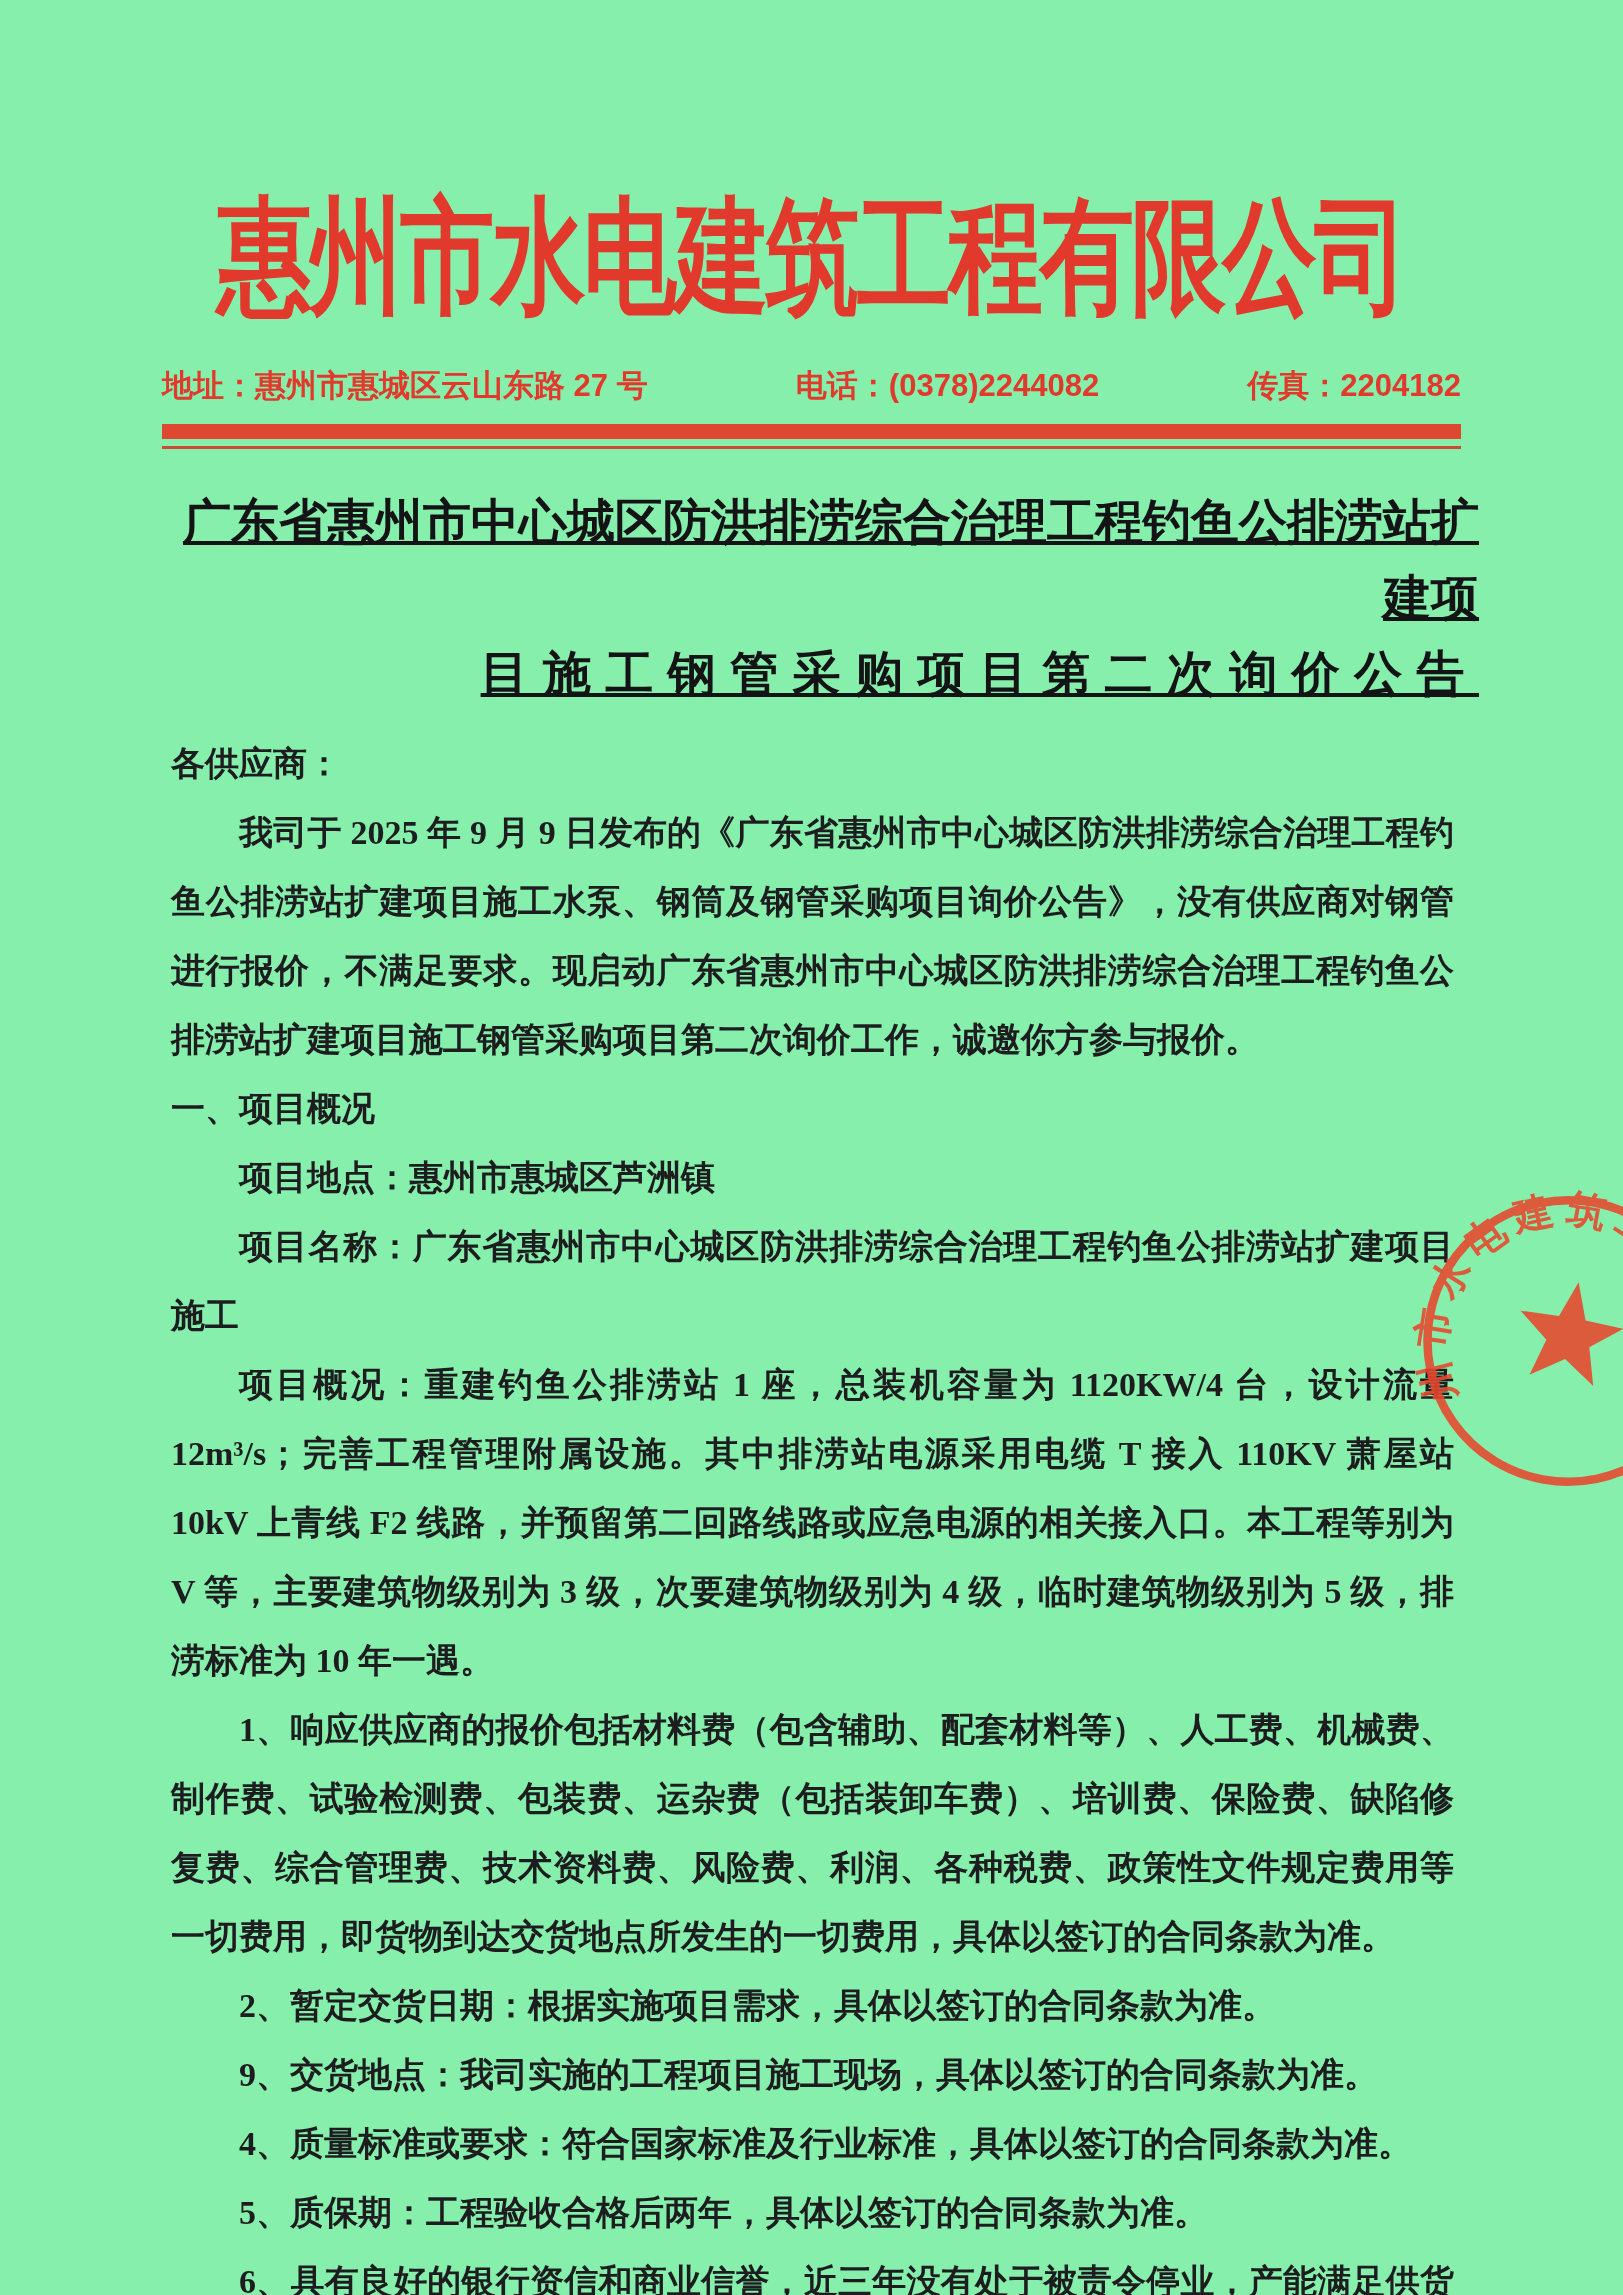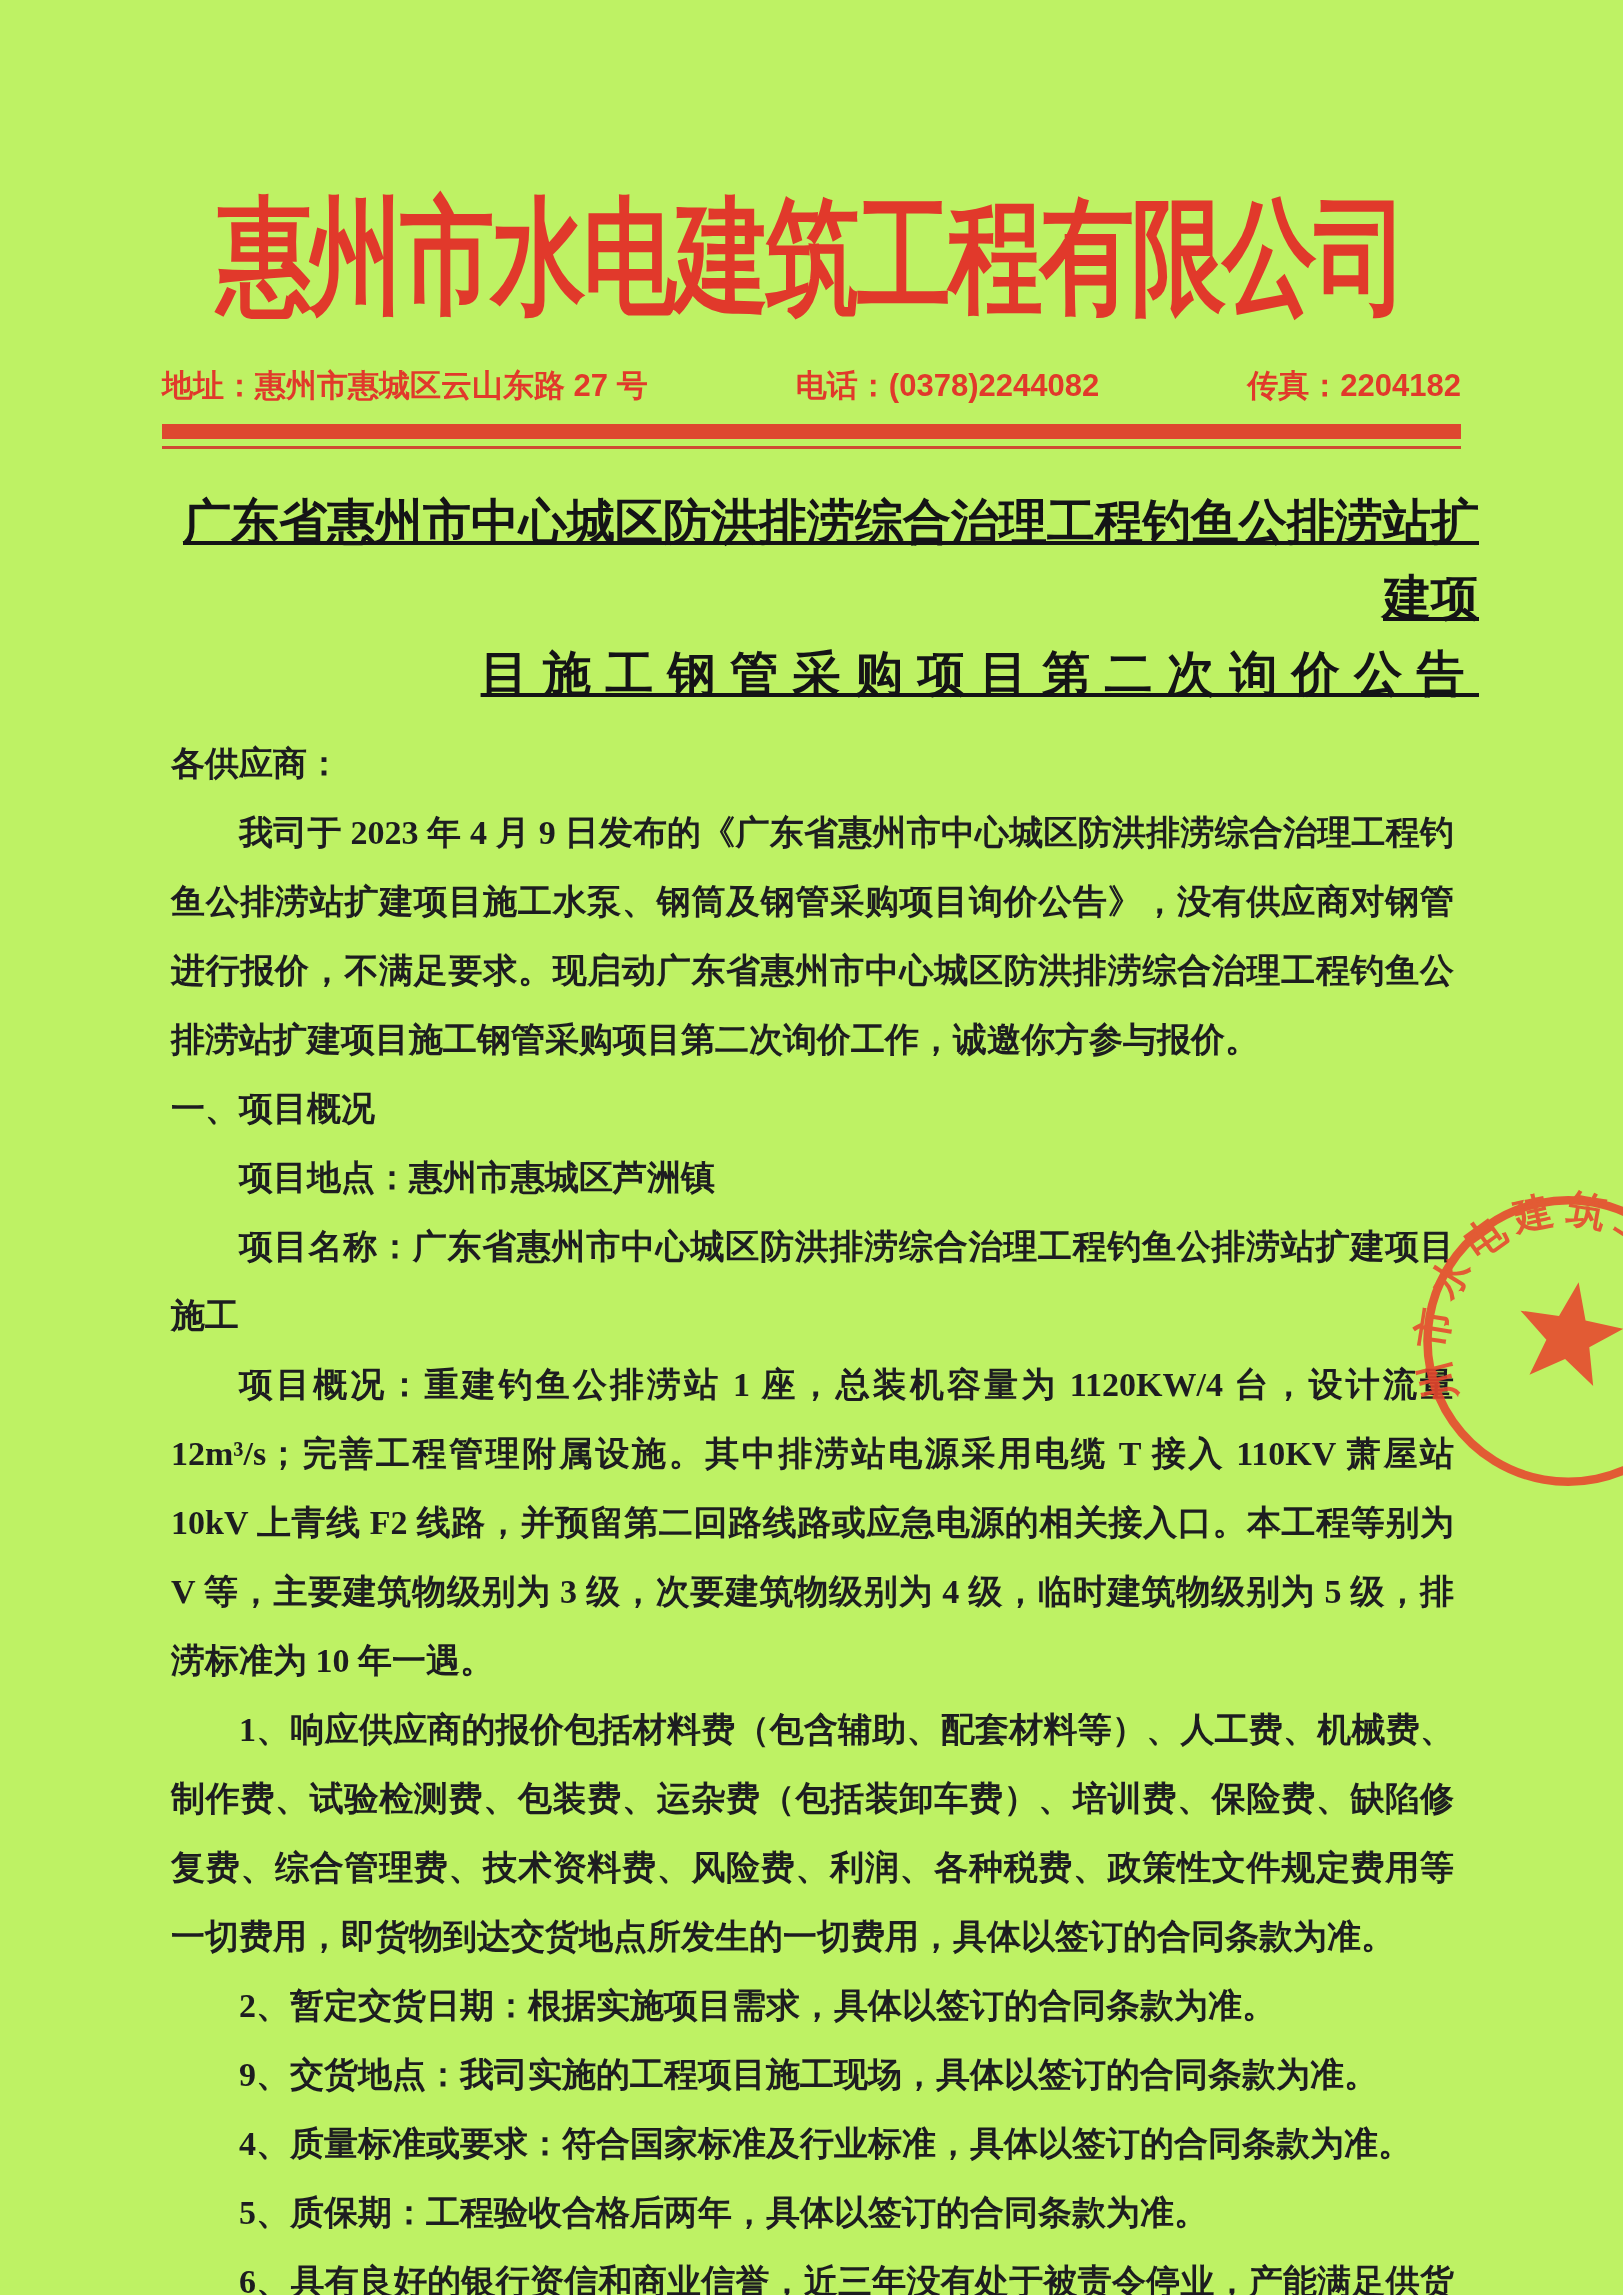--- a/index.html
+++ b/index.html
@@ -1,20 +1,20 @@
 <!DOCTYPE html>
 <html style="font-size:10.5px"><head>
 <meta charset="utf-8">
 <style>
   html, body { margin: 0; padding: 0; background: #e9eaec; }
   .page {
     position: relative;
     width: 1623px;
     height: 2295px;
-    background: #bef264;
+    background: #86efac;
     overflow: hidden;
     font-family: "Liberation Serif", "DejaVu Serif", serif;
     color: #1d1d20;
   }
   
   .letterhead { margin-top: 194px; text-align: center; }
   .company-name {
     display: inline-block;
     font-family: "Liberation Sans", "DejaVu Sans", sans-serif;
     font-weight: bold;
@@ -103,21 +103,21 @@
   <div class="rule-thick"></div>
   <div class="rule-thin"></div>
 
   <div class="doc-title">
     <div class="t1">广东省惠州市中心城区防洪排涝综合治理工程钓鱼公排涝站扩建项</div>
     <div class="t2">目施工钢管采购项目第二次询价公告</div>
   </div>
 
   <div class="body-text">
     <p>各供应商：</p>
-    <p class="para-indent">我司于 2023 年 4 月 9 日发布的《广东省惠州市中心城区防洪排涝综合治理工程钓鱼公排涝站扩建项目施工水泵、钢筒及钢管采购项目询价公告》，没有供应商对钢管进行报价，不满足要求。现启动广东省惠州市中心城区防洪排涝综合治理工程钓鱼公排涝站扩建项目施工钢管采购项目第二次询价工作，诚邀你方参与报价。</p>
+    <p class="para-indent">我司于 2025 年 9 月 9 日发布的《广东省惠州市中心城区防洪排涝综合治理工程钓鱼公排涝站扩建项目施工水泵、钢筒及钢管采购项目询价公告》，没有供应商对钢管进行报价，不满足要求。现启动广东省惠州市中心城区防洪排涝综合治理工程钓鱼公排涝站扩建项目施工钢管采购项目第二次询价工作，诚邀你方参与报价。</p>
     <p>一、项目概况</p>
     <p class="para-indent">项目地点：惠州市惠城区芦洲镇</p>
     <p class="para-indent">项目名称：广东省惠州市中心城区防洪排涝综合治理工程钓鱼公排涝站扩建项目施工</p>
     <p class="para-indent">项目概况：重建钓鱼公排涝站 1 座，总装机容量为 1120KW/4 台，设计流量 12m³/s；完善工程管理附属设施。其中排涝站电源采用电缆 T 接入 110KV 萧屋站 10kV 上青线 F2 线路，并预留第二回路线路或应急电源的相关接入口。本工程等别为 V 等，主要建筑物级别为 3 级，次要建筑物级别为 4 级，临时建筑物级别为 5 级，排涝标准为 10 年一遇。</p>
     <p class="para-indent">1、响应供应商的报价包括材料费（包含辅助、配套材料等）、人工费、机械费、制作费、试验检测费、包装费、运杂费（包括装卸车费）、培训费、保险费、缺陷修复费、综合管理费、技术资料费、风险费、利润、各种税费、政策性文件规定费用等一切费用，即货物到达交货地点所发生的一切费用，具体以签订的合同条款为准。</p>
     <p class="para-indent">2、暂定交货日期：根据实施项目需求，具体以签订的合同条款为准。</p>
     <p class="para-indent">9、交货地点：我司实施的工程项目施工现场，具体以签订的合同条款为准。</p>
     <p class="para-indent">4、质量标准或要求：符合国家标准及行业标准，具体以签订的合同条款为准。</p>
     <p class="para-indent">5、质保期：工程验收合格后两年，具体以签订的合同条款为准。</p>
     <p class="para-indent">6、具有良好的银行资信和商业信誉，近三年没有处于被责令停业，产能满足供货需求的供应商。</p>

